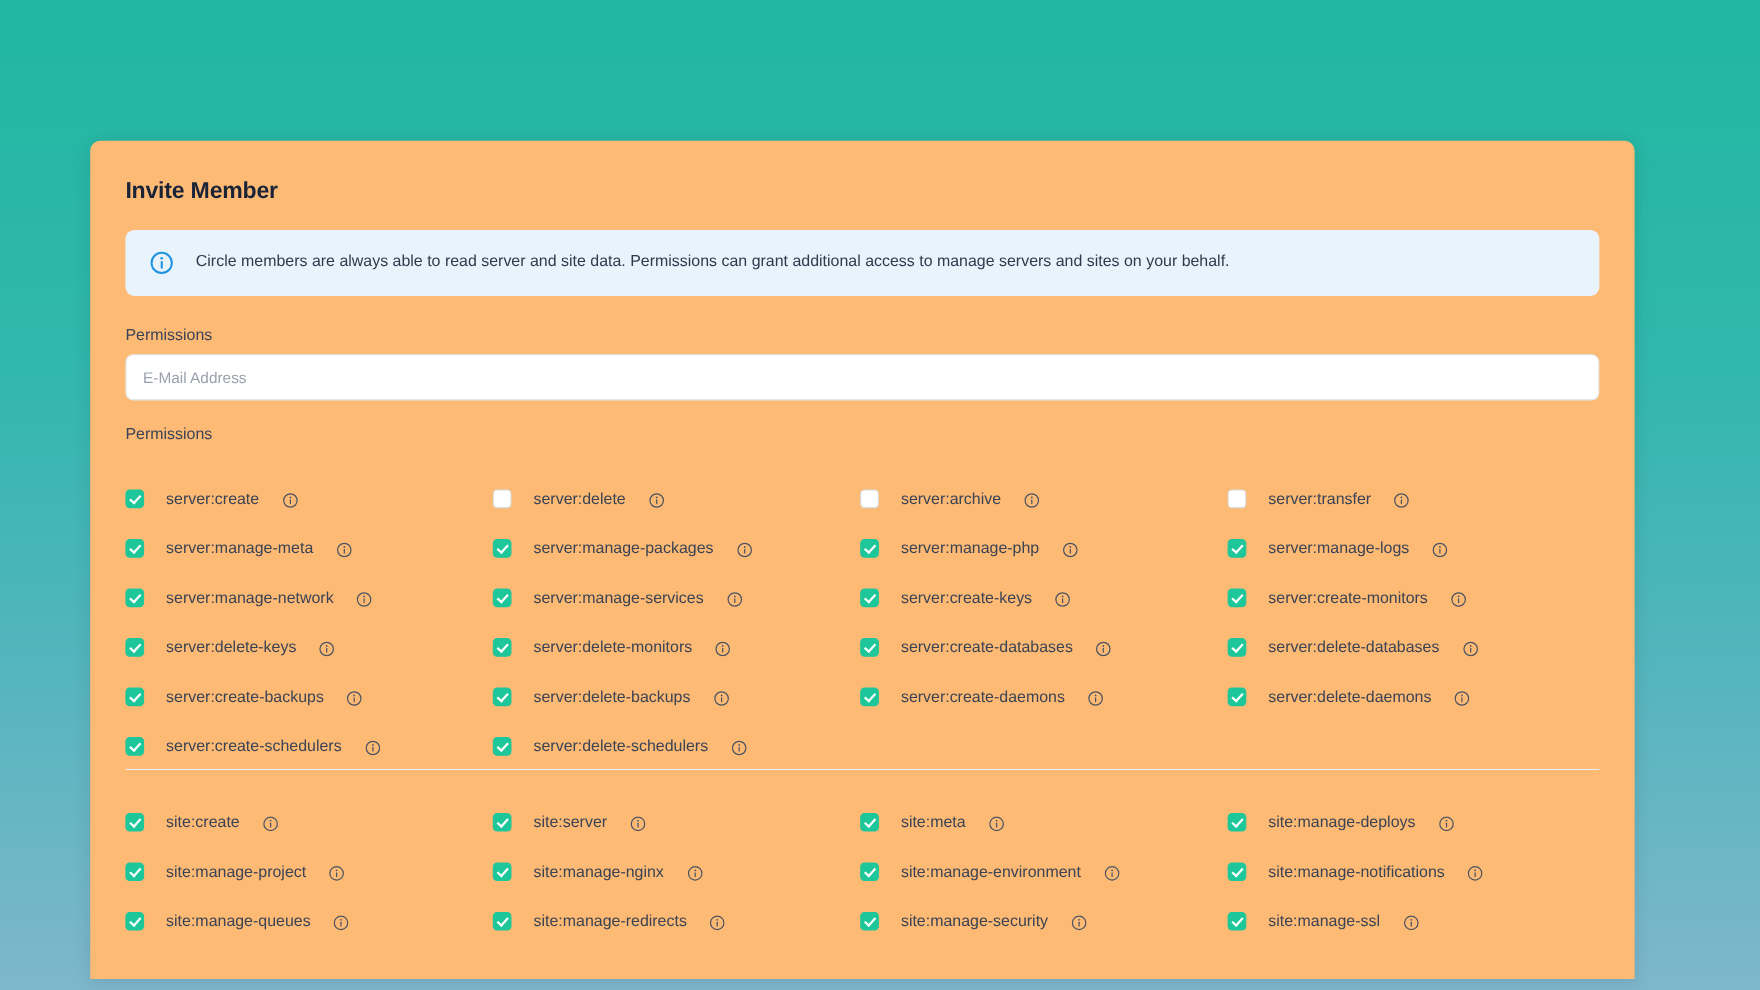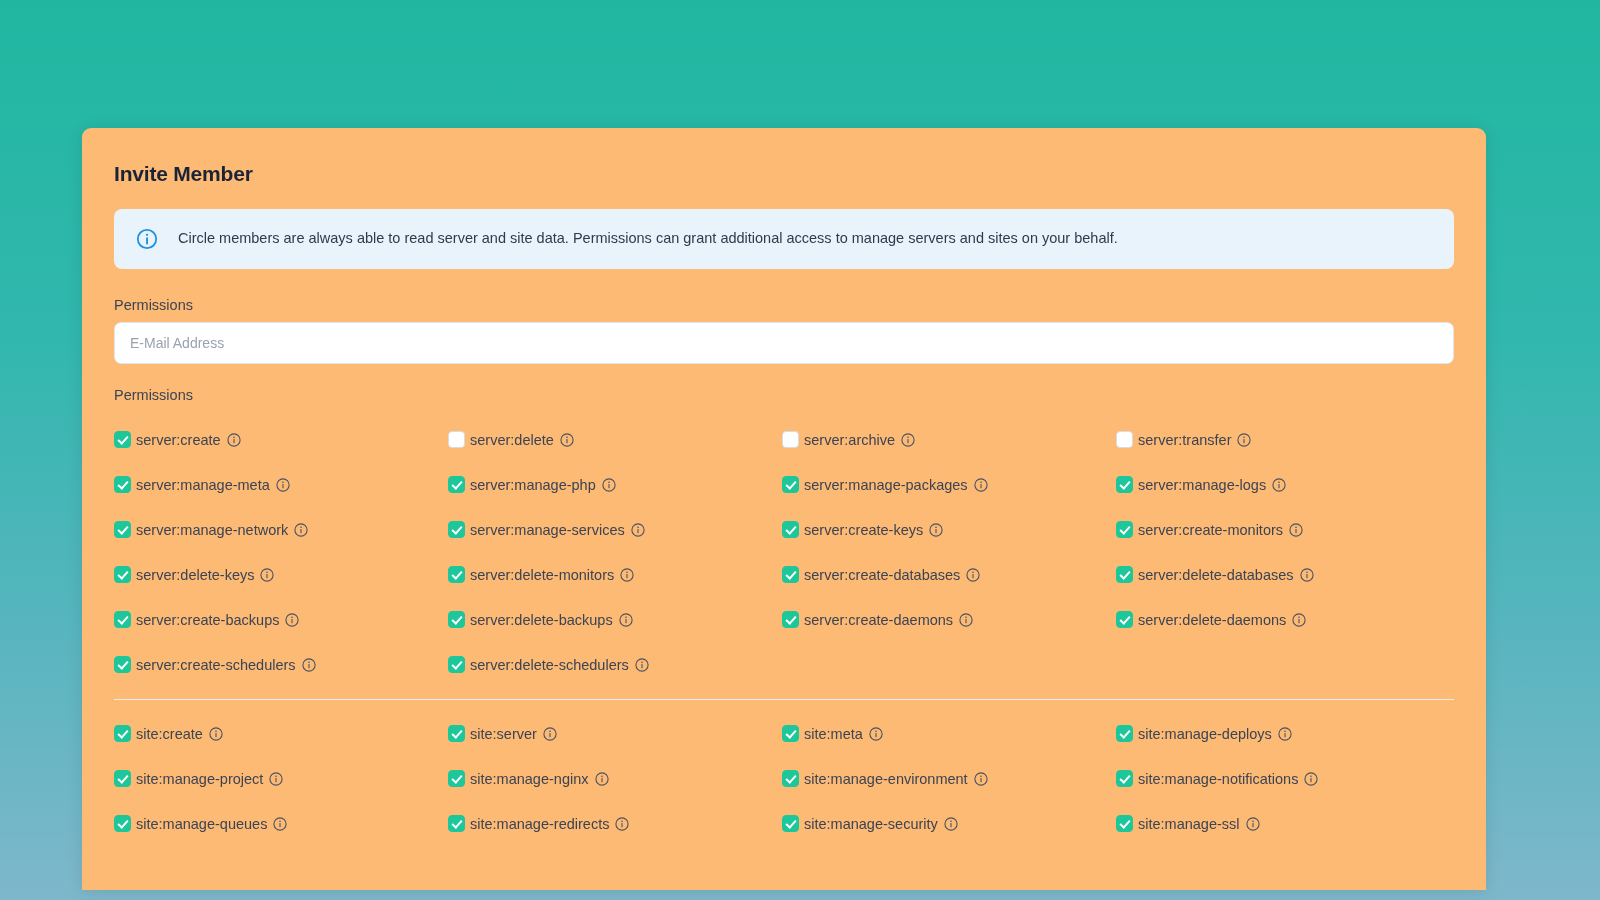--- a/index.html
+++ b/index.html
@@ -86,23 +86,23 @@
   .perm-group { width: 100%; }
 
   .perm-grid {
     display: grid;
     grid-template-columns: 334px 334px 334px 334px;
     row-gap: 0;
   }
 
   .perm-item {
     display: flex;
-    align-items: center;
+    align-items: flex-end;
     height: 45px;
-    gap: 5px;
+    gap: 20px;
   }
 
   .cb {
     flex: 0 0 auto;
     width: 17px;
     height: 17px;
     border-radius: 4px;
     position: relative;
     cursor: pointer;
   }
@@ -204,30 +204,30 @@
             <span class="cb on" role="checkbox" aria-checked="true"></span>
             <span class="perm-label">server:manage-meta</span>
             <span class="help-icon"><svg width="14" height="14" viewBox="0 0 14 14">
                 <circle cx="7" cy="7" r="6.1" fill="none" stroke="#4a5261" stroke-width="1.1"></circle>
                 <circle cx="7" cy="4.2" r="0.8" fill="#4a5261"></circle>
                 <rect x="6.45" y="5.9" width="1.1" height="4.4" rx="0.55" fill="#4a5261"></rect>
               </svg></span>
           </div>
           <div class="perm-item">
             <span class="cb on" role="checkbox" aria-checked="true"></span>
+            <span class="perm-label">server:manage-packages</span>
+            <span class="help-icon"><svg width="14" height="14" viewBox="0 0 14 14">
+                <circle cx="7" cy="7" r="6.1" fill="none" stroke="#4a5261" stroke-width="1.1"></circle>
+                <circle cx="7" cy="4.2" r="0.8" fill="#4a5261"></circle>
+                <rect x="6.45" y="5.9" width="1.1" height="4.4" rx="0.55" fill="#4a5261"></rect>
+              </svg></span>
+          </div>
+          <div class="perm-item">
+            <span class="cb on" role="checkbox" aria-checked="true"></span>
             <span class="perm-label">server:manage-php</span>
-            <span class="help-icon"><svg width="14" height="14" viewBox="0 0 14 14">
-                <circle cx="7" cy="7" r="6.1" fill="none" stroke="#4a5261" stroke-width="1.1"></circle>
-                <circle cx="7" cy="4.2" r="0.8" fill="#4a5261"></circle>
-                <rect x="6.45" y="5.9" width="1.1" height="4.4" rx="0.55" fill="#4a5261"></rect>
-              </svg></span>
-          </div>
-          <div class="perm-item">
-            <span class="cb on" role="checkbox" aria-checked="true"></span>
-            <span class="perm-label">server:manage-packages</span>
             <span class="help-icon"><svg width="14" height="14" viewBox="0 0 14 14">
                 <circle cx="7" cy="7" r="6.1" fill="none" stroke="#4a5261" stroke-width="1.1"></circle>
                 <circle cx="7" cy="4.2" r="0.8" fill="#4a5261"></circle>
                 <rect x="6.45" y="5.9" width="1.1" height="4.4" rx="0.55" fill="#4a5261"></rect>
               </svg></span>
           </div>
           <div class="perm-item">
             <span class="cb on" role="checkbox" aria-checked="true"></span>
             <span class="perm-label">server:manage-logs</span>
             <span class="help-icon"><svg width="14" height="14" viewBox="0 0 14 14">

